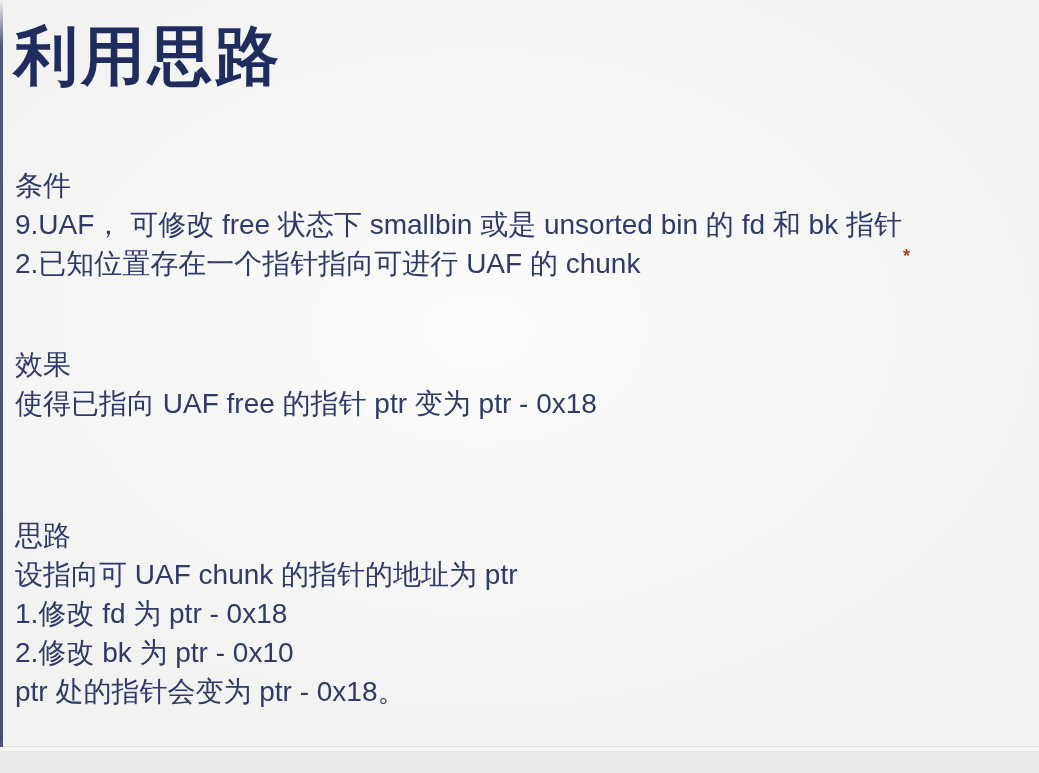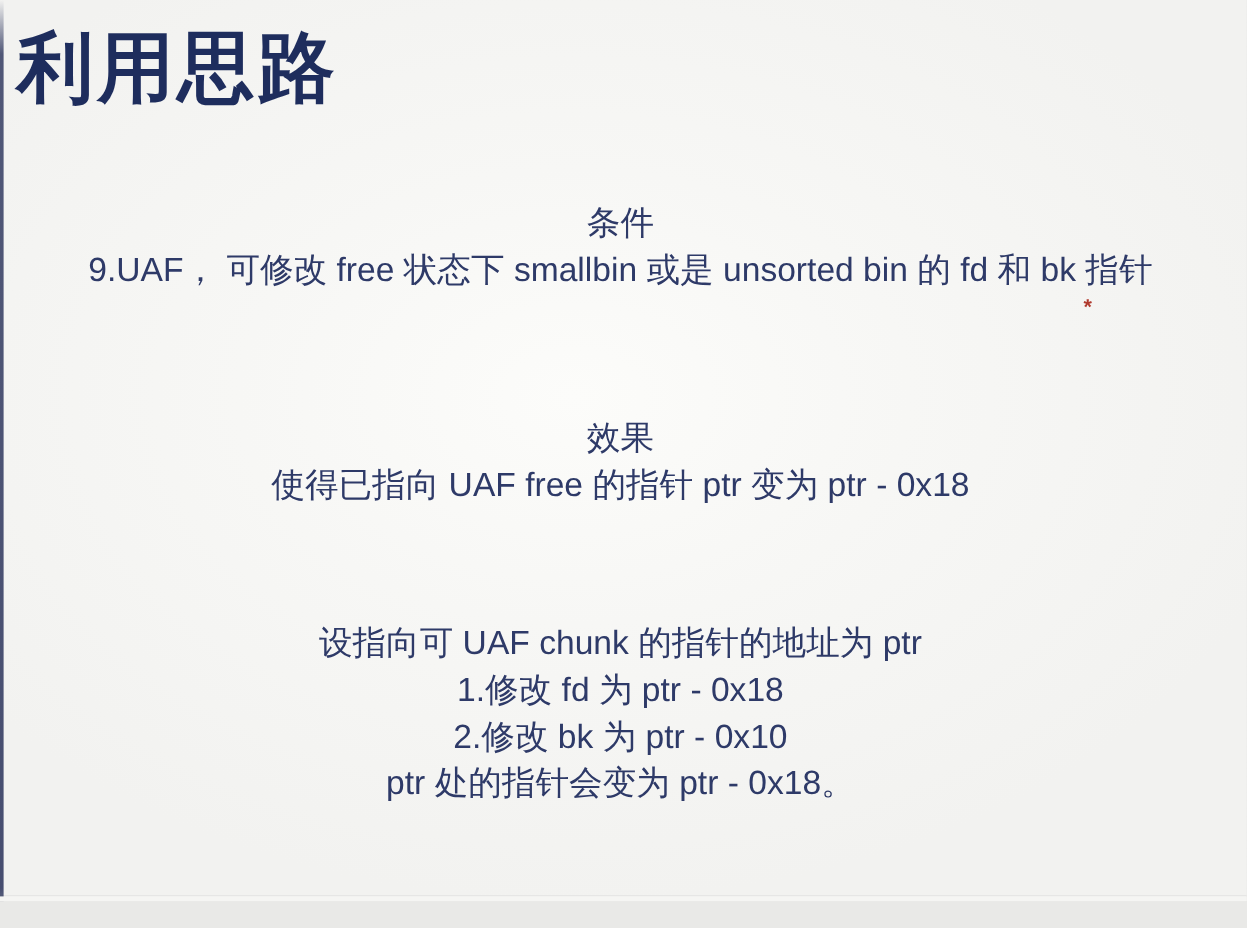--- a/index.html
+++ b/index.html
@@ -45,21 +45,20 @@
     right: 20px;
     font-size: 28px;
     line-height: 39px;
     font-weight: 400;
     color: #2e3a68;
     white-space: nowrap;
   }
   .block .heading,
   .block .line {
     height: 39px;
-    text-align: center;
   }
   .block-conditions { top: 166px; }
   .block-effect     { top: 345px; }
   .block-approach   { top: 516px; }
   .red-mark {
     position: absolute;
     left: 903px;
     top: 247px;
     font-size: 18px;
     line-height: 18px;
@@ -88,28 +87,30 @@
 
 <div class="slide">
 
   <div class="left-edge"></div>
 
   <h1 class="title">利用思路</h1>
 
   <section class="block block-conditions">
     <div class="heading">条件</div>
     <div class="line">9.UAF， 可修改 free 状态下 smallbin 或是 unsorted bin 的 fd 和 bk 指针</div>
+    <div class="line">2.已知位置存在一个指针指向可进行 UAF 的 chunk</div>
   </section>
 
   <section class="block block-effect">
     <div class="heading">效果</div>
     <div class="line">使得已指向 UAF free 的指针 ptr 变为 ptr - 0x18</div>
   </section>
 
   <section class="block block-approach">
+    <div class="heading">思路</div>
     <div class="line">设指向可 UAF chunk 的指针的地址为 ptr</div>
     <div class="line">1.修改 fd 为 ptr - 0x18</div>
     <div class="line">2.修改 bk 为 ptr - 0x10</div>
     <div class="line">ptr 处的指针会变为 ptr - 0x18。</div>
   </section>
 
   <span class="red-mark">*</span>
 
   <div class="bottom-rule"></div>
   <div class="bottom-strip"></div>

